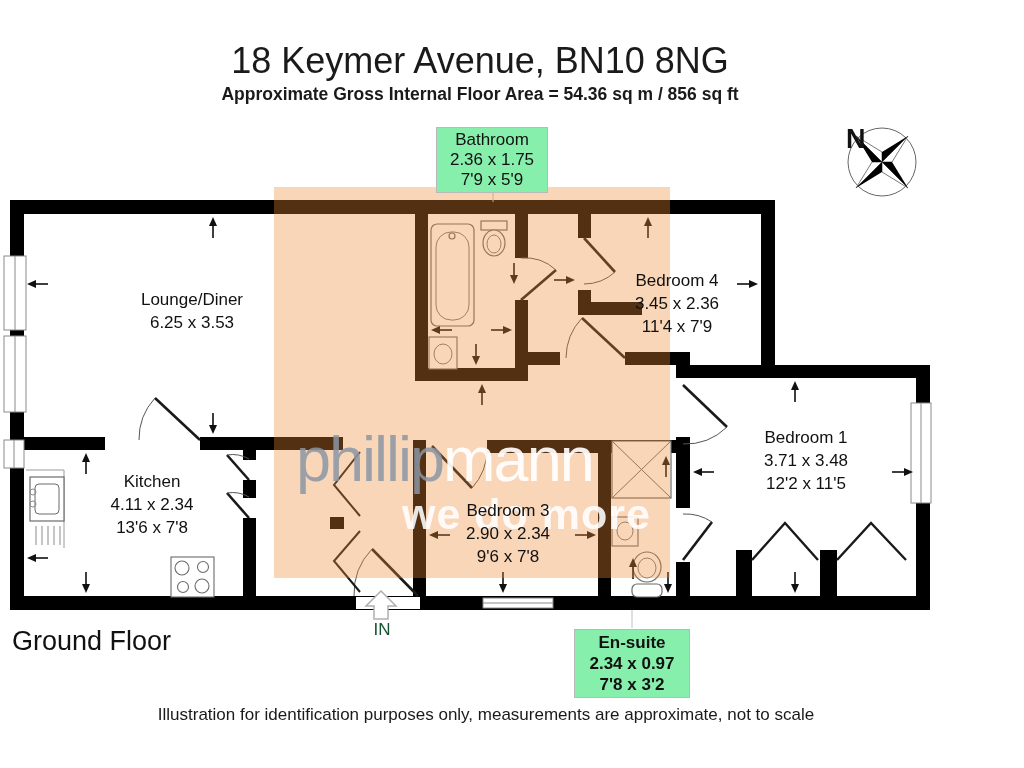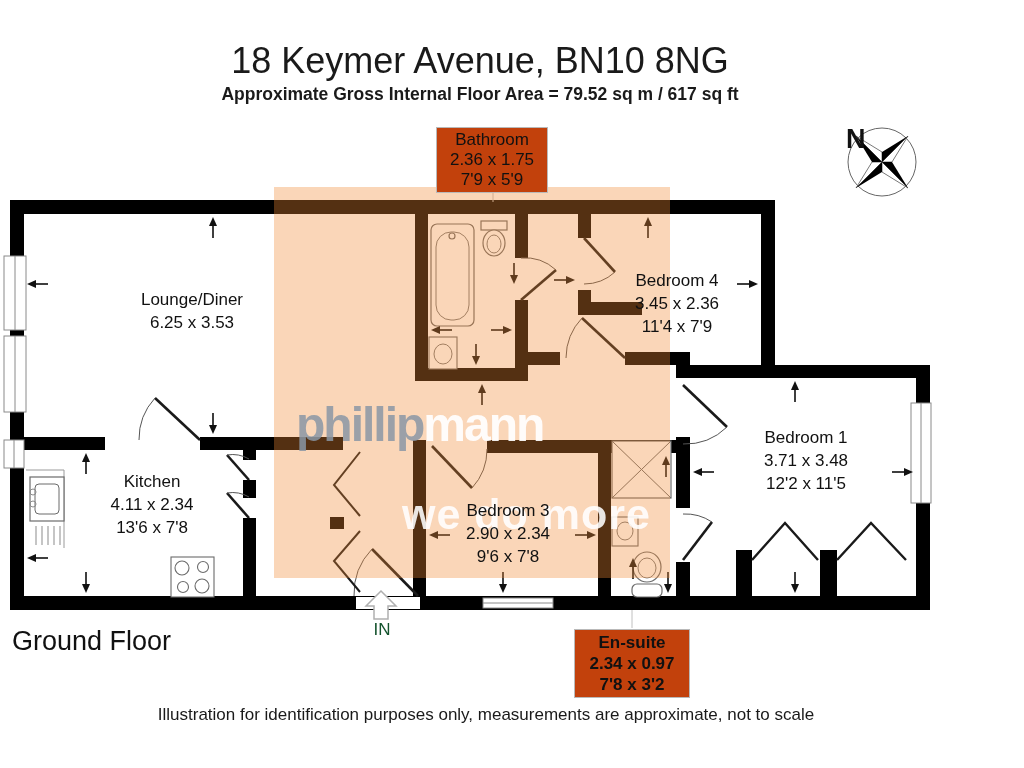--- a/index.html
+++ b/index.html
@@ -1,27 +1,27 @@
 <!DOCTYPE html>
 <html><head>
 <meta charset="utf-8">
 <style>
   html,body{margin:0;padding:0;background:#fff;}
   #stage{position:relative;width:1024px;height:768px;background:#fff;overflow:hidden;
          font-family:"Liberation Sans",sans-serif;}
   #plan{position:absolute;left:0;top:0;z-index:1;}
   #overlay{position:absolute;left:274px;top:187px;width:396px;height:391px;z-index:2;pointer-events:none;}
-  #watermark{position:absolute;left:296px;top:401px;z-index:3;font-weight:700;font-size:48px;
+  #watermark{position:absolute;left:296px;top:428px;z-index:3;font-weight:400;font-size:63px;
              letter-spacing:-2px;line-height:1;white-space:nowrap;pointer-events:none;}
   #watermark .wm1{color:rgba(138,150,164,0.85);}
   #watermark .wm2{color:rgba(255,255,255,0.92);}
   #tagline{position:absolute;left:402px;top:493px;z-index:3;font-weight:700;font-size:43px;
            color:rgba(255,255,255,0.88);letter-spacing:1px;line-height:1;pointer-events:none;}
   .lbl{position:absolute;z-index:4;text-align:center;color:#111;font-size:17px;line-height:23px;}
-  .boxed{background:#c2410c;border:1px solid #b9b9b9;line-height:20px;padding:2px 4px;}
+  .boxed{background:#86efac;border:1px solid #b9b9b9;line-height:20px;padding:2px 4px;}
   #title{position:absolute;left:0;top:40px;width:960px;text-align:center;font-size:36px;color:#1a1a1a;z-index:4;}
   #subtitle{position:absolute;left:0;top:84px;width:960px;text-align:center;font-size:17.5px;
             font-weight:700;color:#1a1a1a;z-index:4;}
   #groundfloor{position:absolute;left:12px;top:626px;font-size:27px;color:#111;z-index:4;}
   #inlabel{position:absolute;left:364px;top:620px;width:36px;text-align:center;font-size:17px;color:#14532d;z-index:4;}
   #disclaimer{position:absolute;left:0;top:705px;width:972px;text-align:center;font-size:17px;color:#1a1a1a;z-index:4;}
   #northlabel{position:absolute;left:846px;top:124px;font-size:27px;font-weight:600;color:#111;z-index:4;}
 </style>
 </head>
 <body>
@@ -218,21 +218,21 @@
       </g>
     </g>
   </svg>
 
   <div id="overlay" style="background:rgba(240,138,52,0.35);"></div>
 
   <div id="watermark"><span class="wm1">phillip</span><span class="wm2">mann</span></div>
   <div id="tagline">we do more</div>
 
   <div id="title">18 Keymer Avenue, BN10 8NG</div>
-  <div id="subtitle">Approximate Gross Internal Floor Area = 79.52 sq m / 617 sq ft</div>
+  <div id="subtitle">Approximate Gross Internal Floor Area = 54.36 sq m / 856 sq ft</div>
 
   <div class="lbl boxed" style="left:436px;top:127px;width:102px;">
     <div>Bathroom</div>
     <div>2.36 x 1.75</div>
     <div>7'9 x 5'9</div>
   </div>
 
   <div class="lbl" style="left:92px;top:288px;width:200px;">
     <div>Lounge/Diner</div>
     <div>6.25 x 3.53</div>

